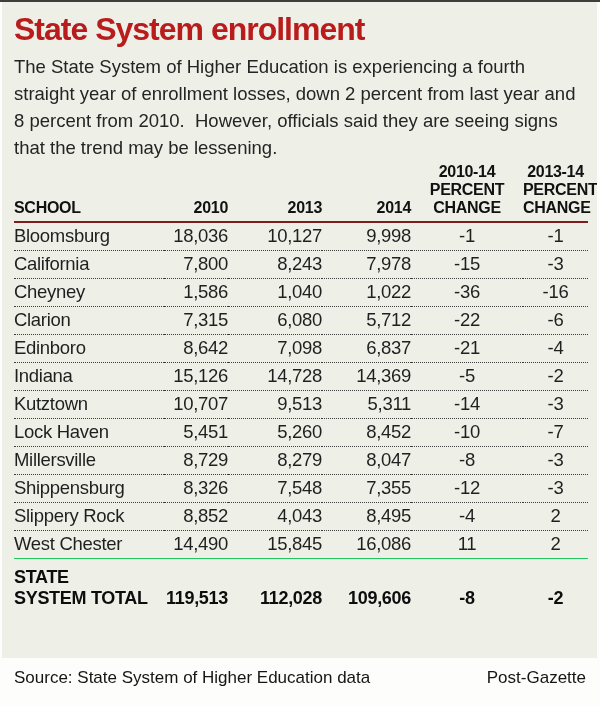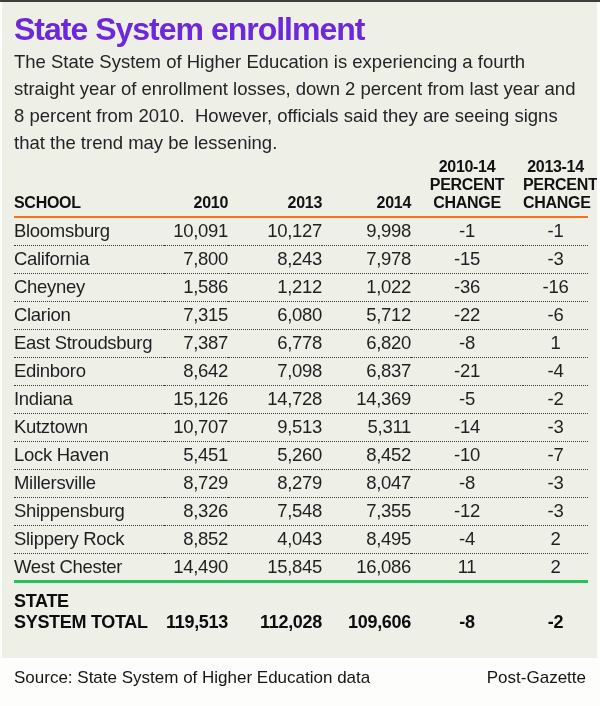--- a/index.html
+++ b/index.html
@@ -16,23 +16,24 @@
     height: 656px;
     margin: 0 3px 0 2px;
     padding: 8px 12px 0 12px;
     overflow: hidden;
   }
   .title {
     font-size: 32px;
     font-weight: bold;
     letter-spacing: -1px;
     line-height: 38px;
-    color: #6d28d9;
+    color: #b91c1c;
   }
   .intro {
+    margin-top: 5px;
     font-size: 18.5px;
     line-height: 27px;
     color: #242424;
     width: 572px;
   }
   table {
     border-collapse: collapse;
     width: 574px;
     margin-top: 2px;
     table-layout: fixed;
@@ -42,33 +43,33 @@
   col.c-2013   { width: 94px; }
   col.c-2014   { width: 89px; }
   col.c-chg1   { width: 112px; }
   col.c-chg2   { width: 65px; }
   th {
     font-size: 16px;
     font-weight: bold;
     line-height: 18px;
     vertical-align: bottom;
     padding-bottom: 4px;
-    border-bottom: 2px solid #f97316;
+    border-bottom: 2px solid #7f1d1d;
     color: #111;
     letter-spacing: -0.3px;
   }
   td {
     font-size: 18.5px;
     height: 28px;
     vertical-align: middle;
     border-bottom: 1px dotted #3c3c3c;
     color: #1f1f1f;
     letter-spacing: -0.3px;
   }
-  tbody tr:last-child td { border-bottom: 3px solid #22c55e; }
+  tbody tr:last-child td { border-bottom: 1px solid #22c55e; }
   tfoot td {
     font-weight: bold;
     font-size: 18px;
     line-height: 21px;
     border-bottom: none;
     vertical-align: bottom;
     padding-top: 8px;
     padding-bottom: 2px;
     height: auto;
     color: #0d0d0d;
@@ -128,57 +129,49 @@
           <th class="ac">
             <div>2013-14</div>
             <div>PERCENT</div>
             <div>CHANGE</div>
           </th>
         </tr>
     </thead>
     <tbody id="table-body">
         <tr>
           <td class="al">Bloomsburg</td>
-          <td class="ar">10,091</td>
+          <td class="ar">18,036</td>
           <td class="ar">10,127</td>
           <td class="ar">9,998</td>
           <td class="ac">-1</td>
           <td class="ac">-1</td>
         </tr>
         <tr>
           <td class="al">California</td>
           <td class="ar">7,800</td>
           <td class="ar">8,243</td>
           <td class="ar">7,978</td>
           <td class="ac">-15</td>
           <td class="ac">-3</td>
         </tr>
         <tr>
           <td class="al">Cheyney</td>
           <td class="ar">1,586</td>
-          <td class="ar">1,212</td>
+          <td class="ar">1,040</td>
           <td class="ar">1,022</td>
           <td class="ac">-36</td>
           <td class="ac">-16</td>
         </tr>
         <tr>
           <td class="al">Clarion</td>
           <td class="ar">7,315</td>
           <td class="ar">6,080</td>
           <td class="ar">5,712</td>
           <td class="ac">-22</td>
           <td class="ac">-6</td>
-        </tr>
-        <tr>
-          <td class="al">East Stroudsburg</td>
-          <td class="ar">7,387</td>
-          <td class="ar">6,778</td>
-          <td class="ar">6,820</td>
-          <td class="ac">-8</td>
-          <td class="ac">1</td>
         </tr>
         <tr>
           <td class="al">Edinboro</td>
           <td class="ar">8,642</td>
           <td class="ar">7,098</td>
           <td class="ar">6,837</td>
           <td class="ac">-21</td>
           <td class="ac">-4</td>
         </tr>
         <tr>

